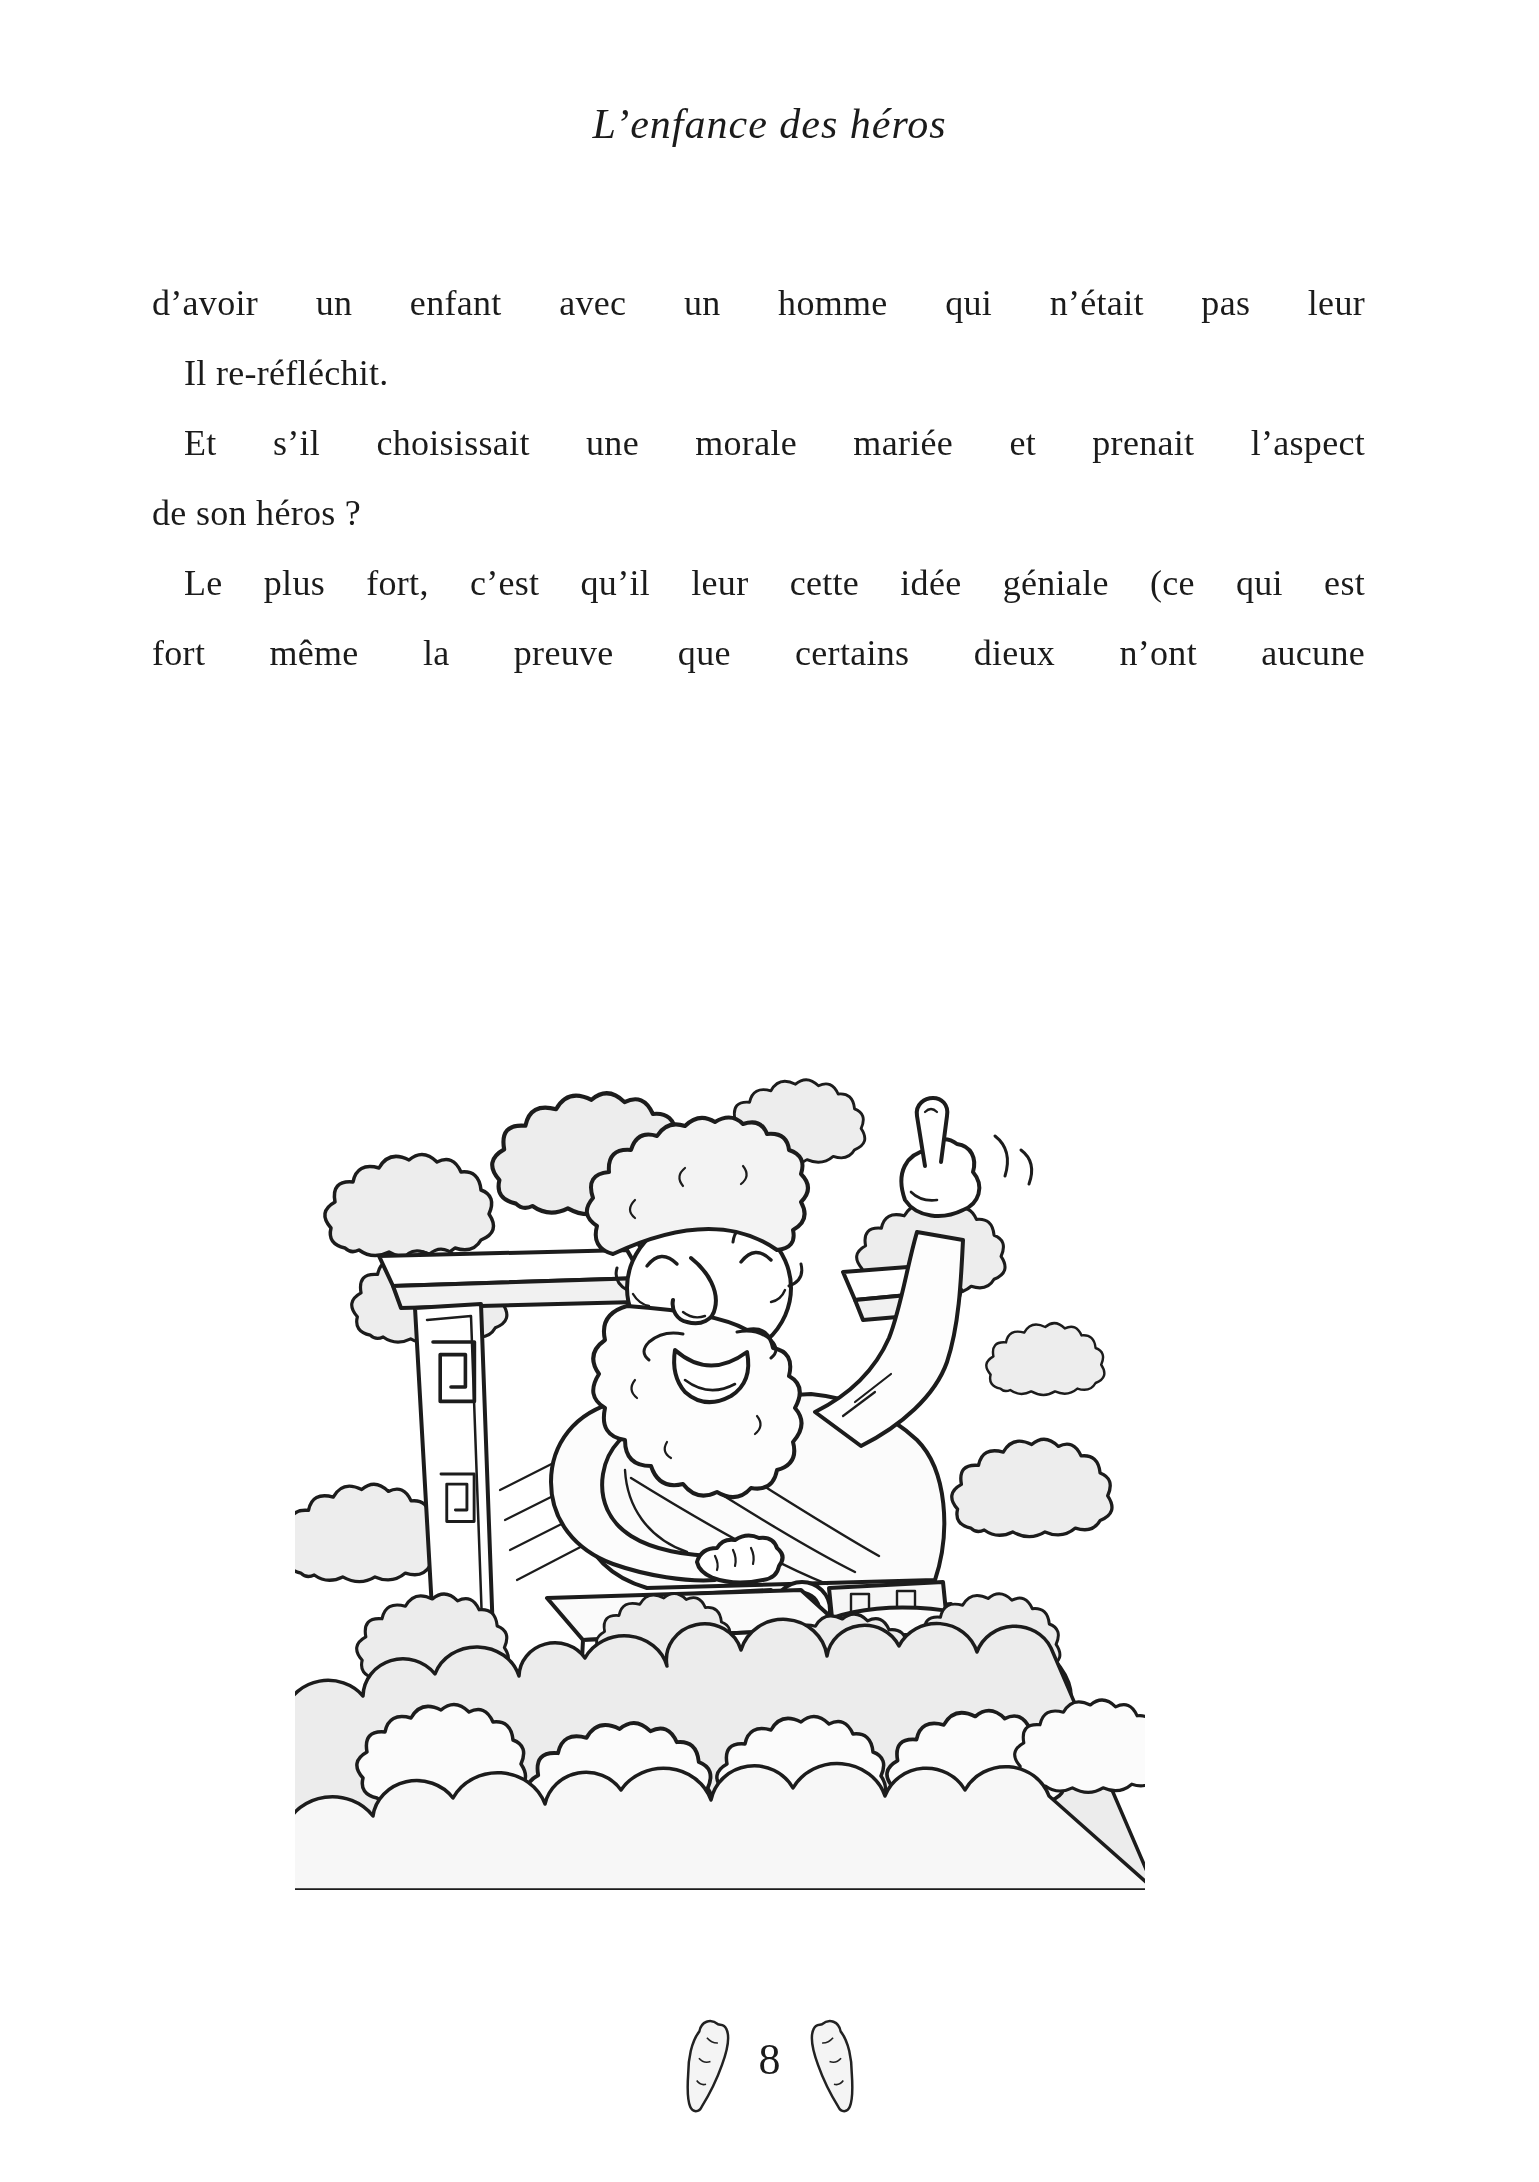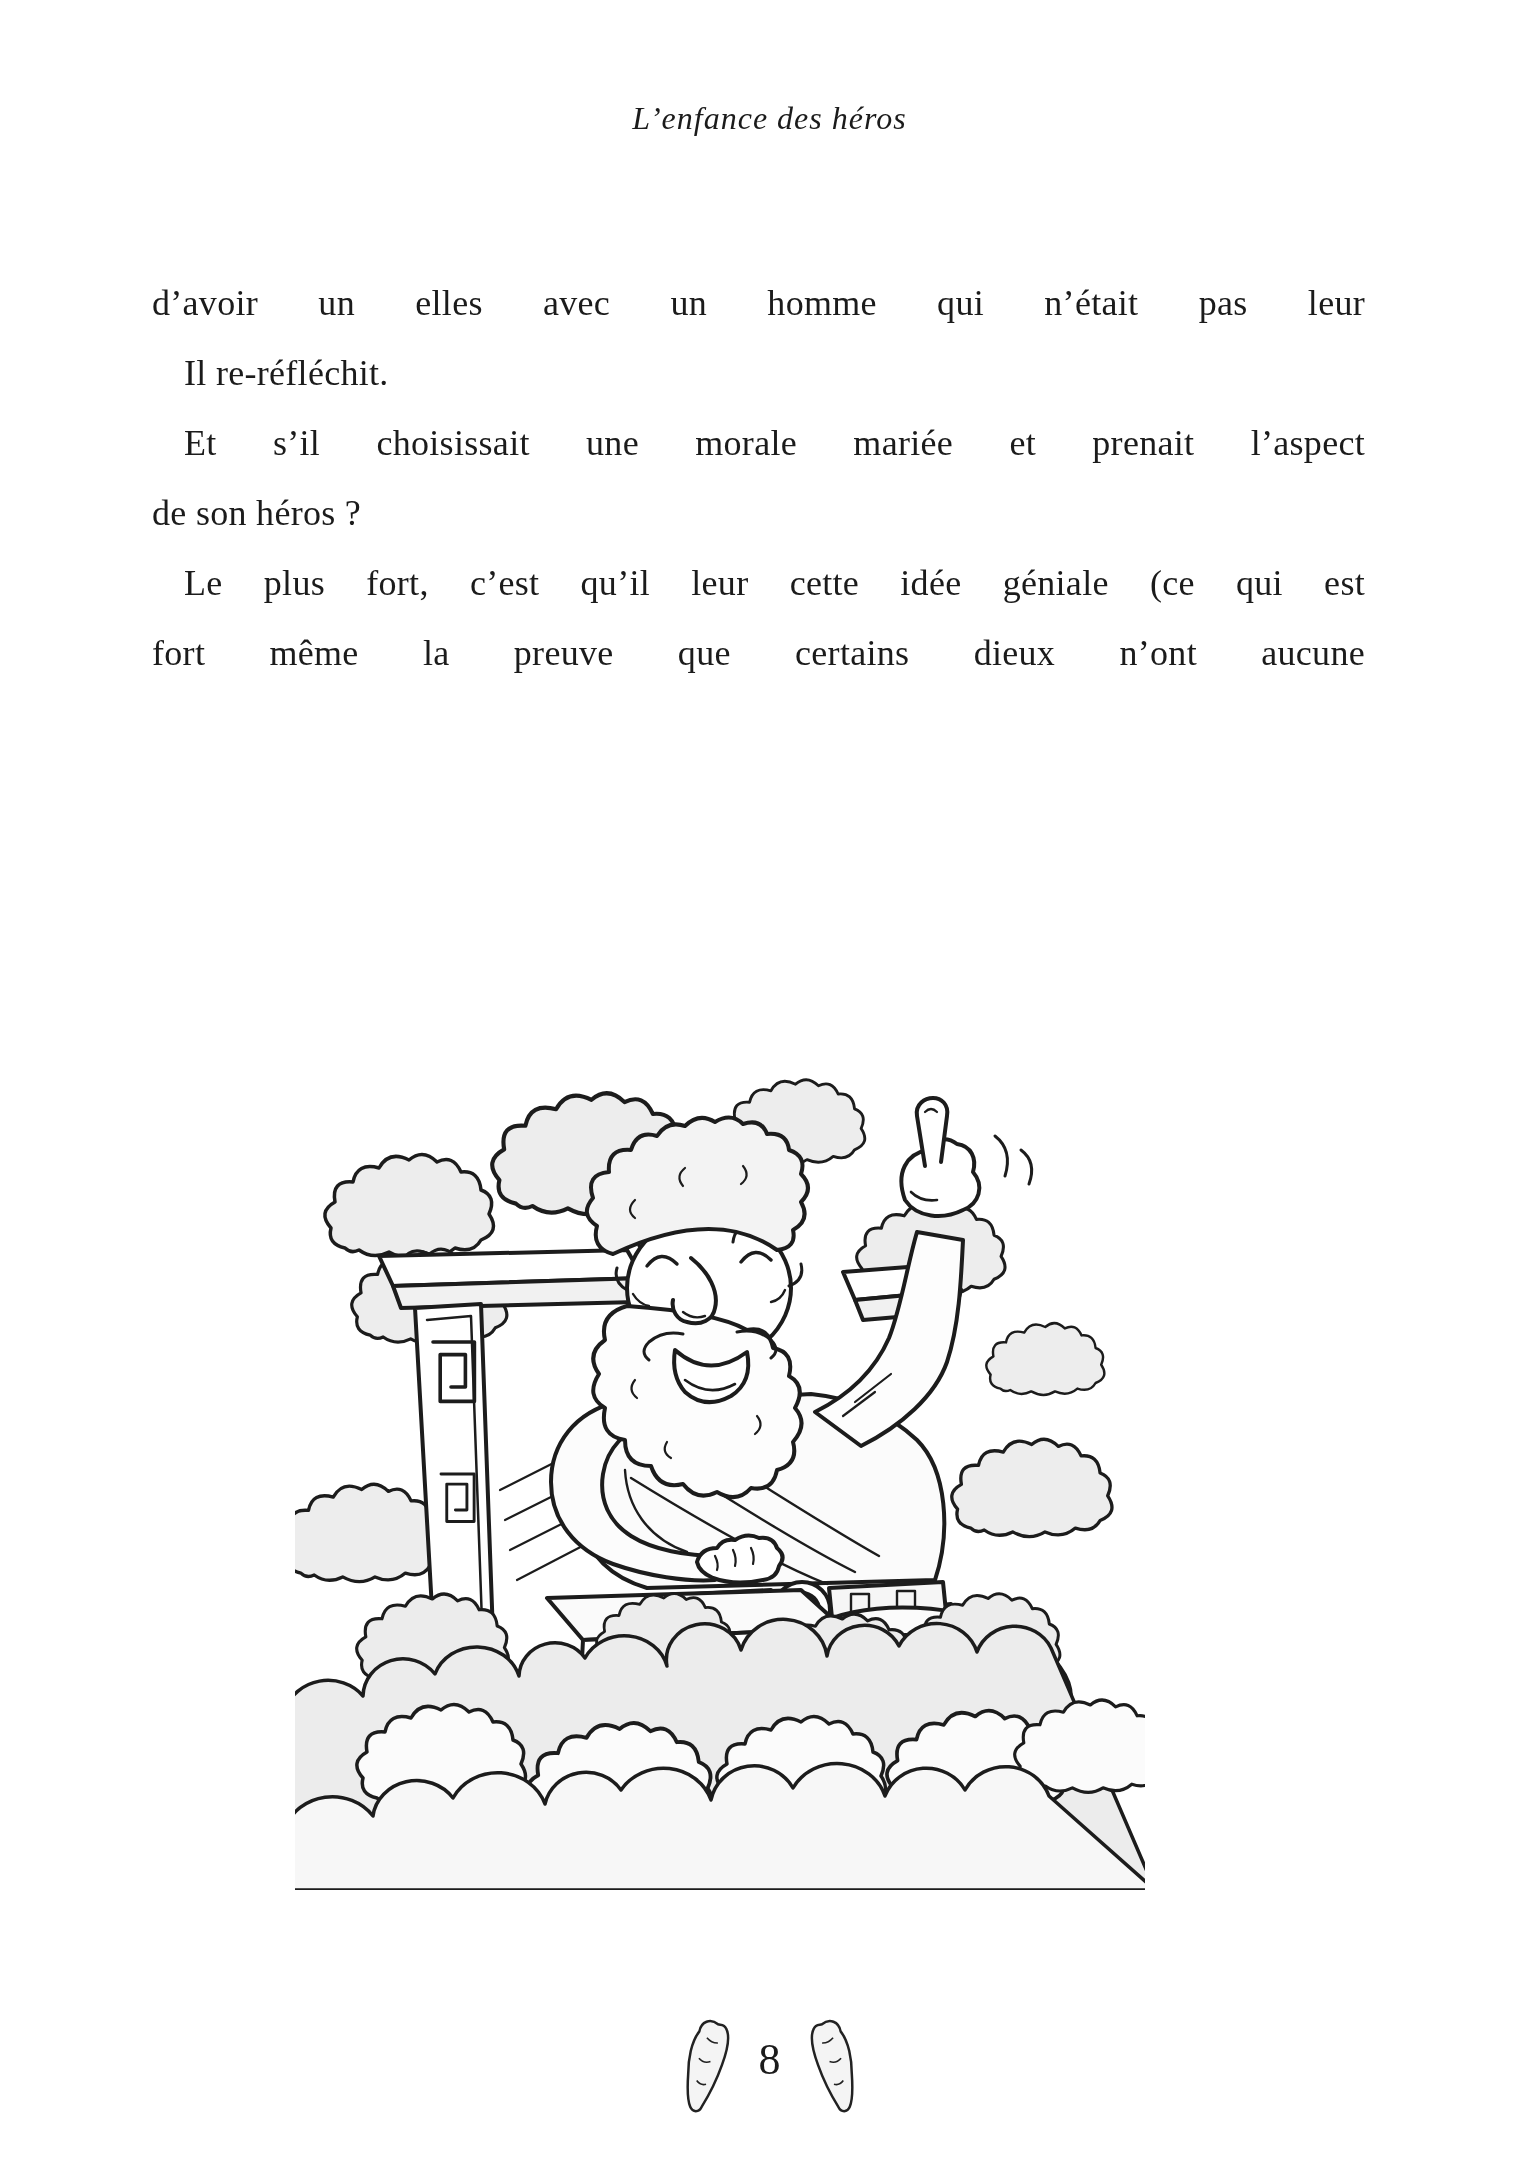--- a/index.html
+++ b/index.html
@@ -8,21 +8,21 @@
     width:1539px;height:2182px;
     background:#ffffff;
     overflow:hidden;
     font-family:"Liberation Serif", serif;
     color:#1b1b1b;
   }
   .running-head{
     position:absolute;top:100px;left:0;width:100%;
     text-align:center;
     font-style:italic;
-    font-size:32px;
+    font-size:42px;
     letter-spacing:1px;
   }
   .body-text{
     position:absolute;top:268px;left:152px;width:1213px;
     font-size:36px;
     line-height:70px;
     letter-spacing:0.3px;
   }
   .line{text-align:left;white-space:normal;}
   .line.j{text-align:justify;text-align-last:justify;}
@@ -43,21 +43,21 @@
   svg{display:block;}
 </style>
 </head>
 <body>
 
 <div class="page">
 
   <div class="running-head">L’enfance des héros</div>
 
   <div class="body-text">
-      <div class="line j">d’avoir un elles avec un homme qui n’était pas leur</div>
+      <div class="line j">d’avoir un enfant avec un homme qui n’était pas leur</div>
       <div class="line ind">Il re-réfléchit.</div>
       <div class="line j ind">Et s’il choisissait une morale mariée et prenait l’aspect</div>
       <div class="line">de son héros ?</div>
       <div class="line j ind">Le plus fort, c’est qu’il leur cette idée géniale (ce qui est</div>
       <div class="line j">fort même la preuve que certains dieux n’ont aucune</div>
     </div>
 
   <div class="illustration-wrap">
     <svg viewBox="0 0 850 840" width="850" height="840" role="img" stroke-linejoin="round" stroke-linecap="round" aria-label="Zeus souriant, barbu, assis sur un trône grec dans les nuages, l’index levé">
       <defs>

